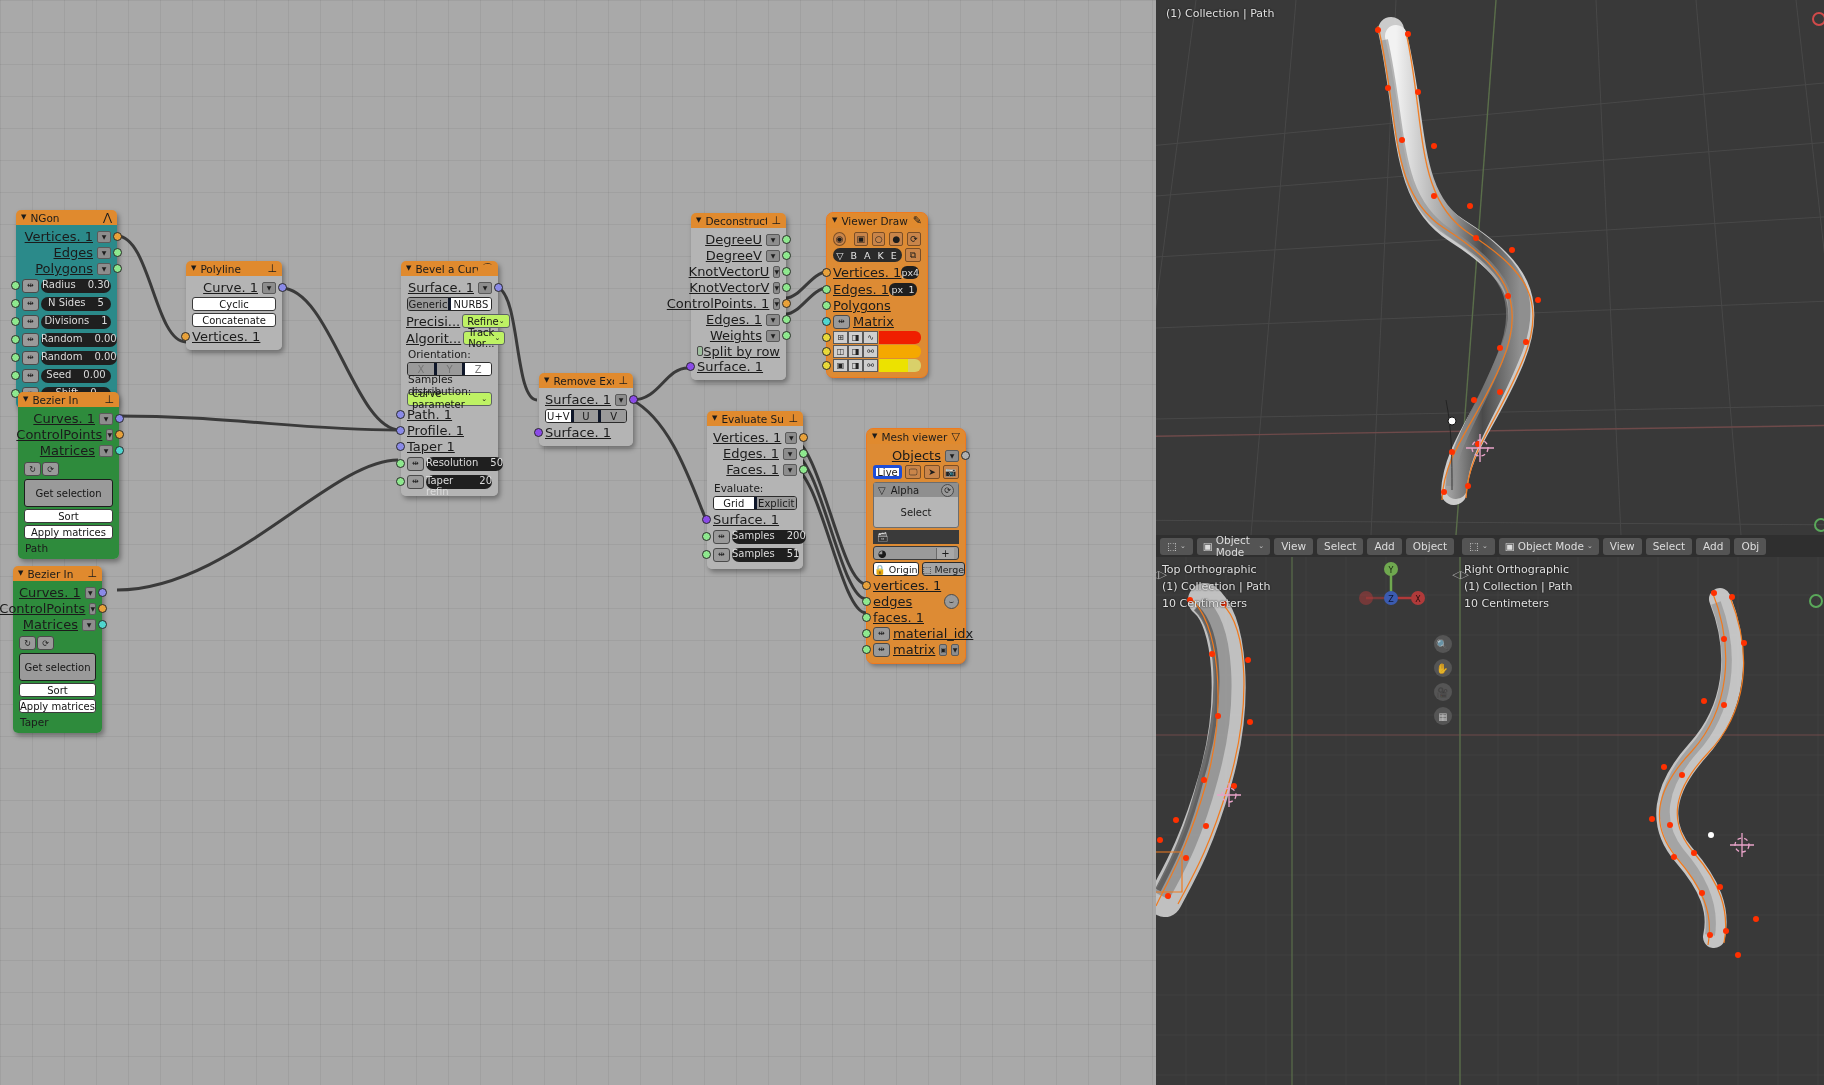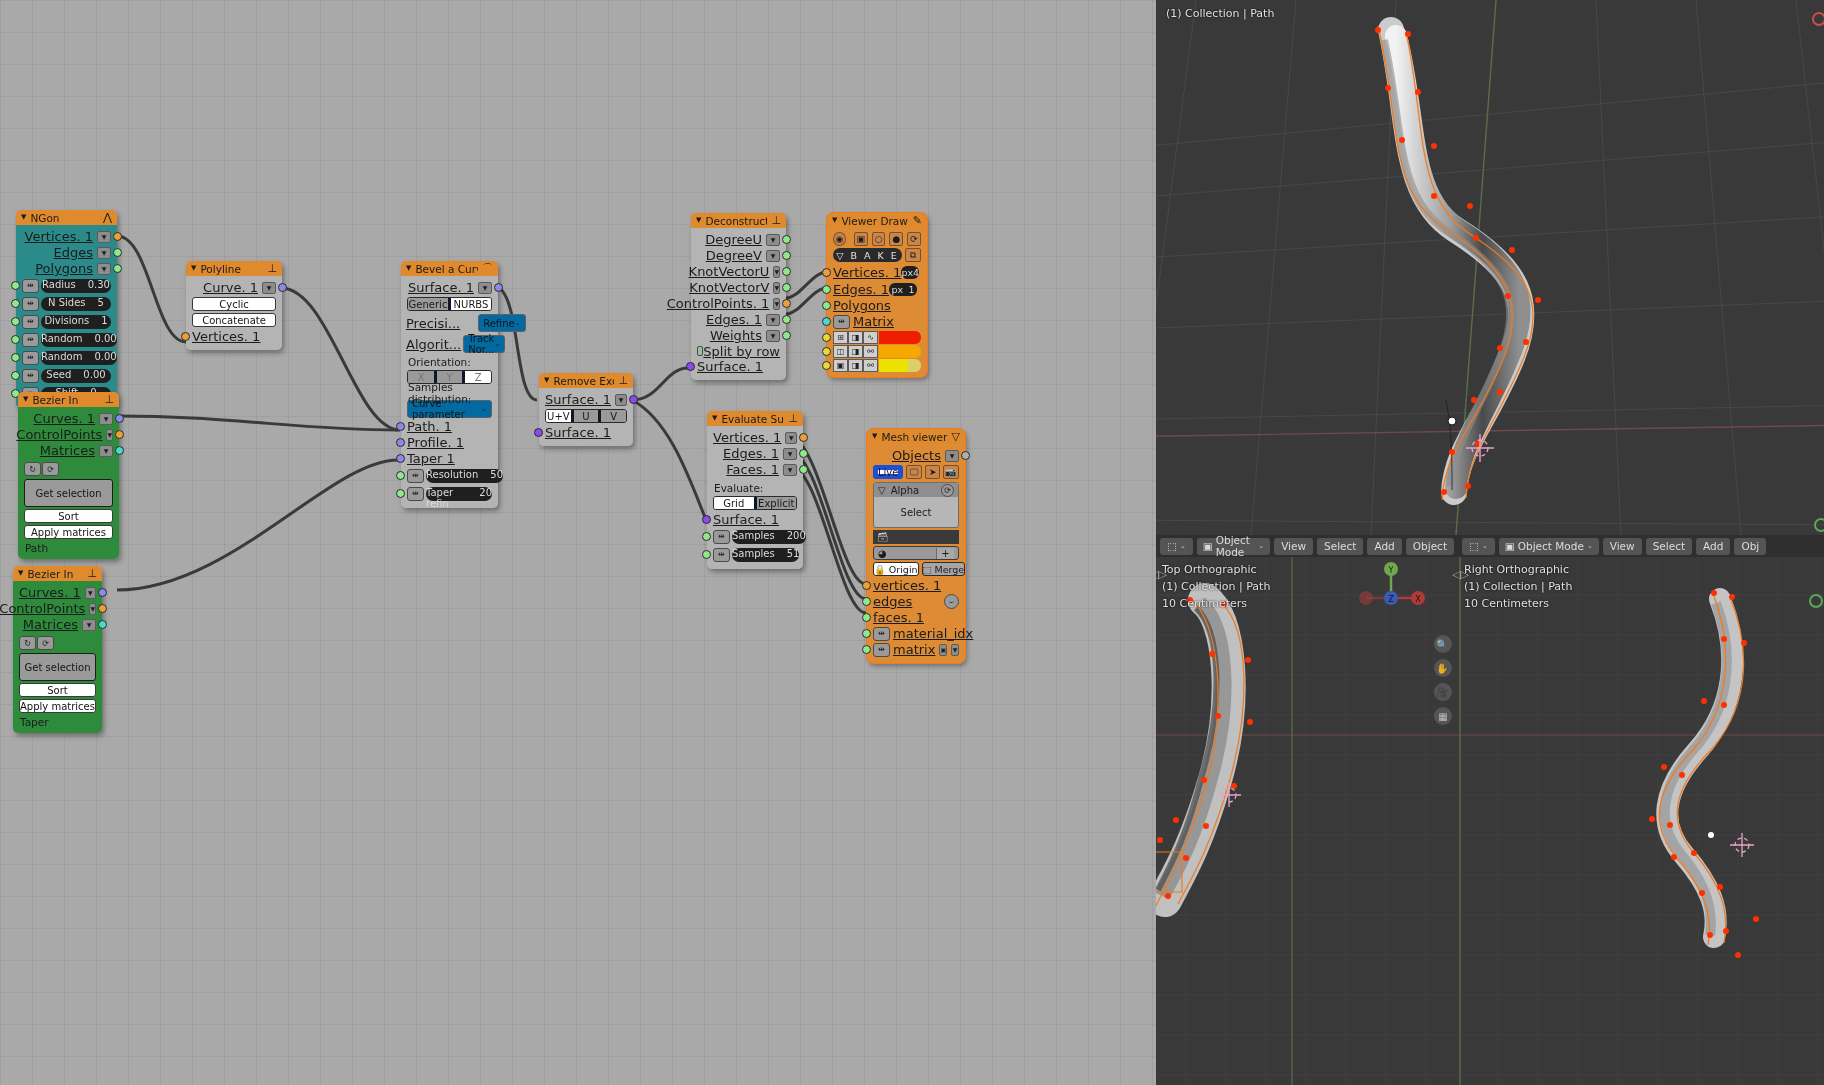--- a/index.html
+++ b/index.html
@@ -49,22 +49,22 @@
   .prop .pn{} .prop .pv{}
   .propwrap{display:flex;align-items:center;position:relative;margin:1px 0;}
   .dragicon{width:17px;height:14px;background:#9a9a9a;border:1px solid #4a4a4a;border-radius:3px;
      margin-left:6px;display:flex;align-items:center;justify-content:center;font-size:8px;color:#222;flex:none;}
   .propwrap .prop{flex:1;margin-left:2px;margin-right:6px;}
 
   .btnw{margin:2px 6px;height:14px;background:#fff;border:1px solid #3a3a3a;border-radius:3px;
      display:flex;align-items:center;justify-content:center;font-size:10px;color:#141414;}
   .btnd{margin:2px 6px;height:28px;background:#9a9a9a;border:1px solid #1d1d1d;border-radius:3px;
      display:flex;align-items:center;justify-content:center;font-size:10px;color:#141414;}
-  .dropdown{margin:1px 0;height:14px;background:#0369a1;border:1px solid #5d6166;border-radius:3px;
-     display:flex;align-items:center;padding:8px 4px;font-size:10px;color:#141414;}
+  .dropdown{margin:1px 0;height:14px;background:#bef264;border:1px solid #5d6166;border-radius:3px;
+     display:flex;align-items:center;padding:0 4px;font-size:10px;color:#141414;}
   .dropdown .cv{margin-left:auto;font-size:7px;}
   .seg{display:flex;margin:2px 6px;height:14px;border:1px solid #2b2b2b;border-radius:3px;overflow:hidden;}
   .seg > div{flex:1;display:flex;align-items:center;justify-content:center;font-size:10px;
      background:#9a9a9a;color:#1a1a1a;border-right:3px solid #0f172a;}
   .seg > div:last-child{border-right:none;}
   .seg > div.on{background:#fff;}
   .seg > div.dim{color:#767676;}
   .lblrow{padding:0 7px;font-size:10.5px;height:13px;display:flex;align-items:center;}
   .kv{display:flex;align-items:center;gap:0;padding:0 6px;height:14px;}
   .cb{width:10px;height:10px;background:#9fbf9f;border:1px solid #4a4a4a;border-radius:2px;}
@@ -79,21 +79,21 @@
         display:flex;align-items:center;justify-content:center;gap:5px;font-size:9.5px;letter-spacing:2px;}
   .pxfield{width:52px;height:13px;background:#1f1f1f;color:#ddd;border-radius:6px;
         display:flex;align-items:center;justify-content:space-around;font-size:9.5px;margin-left:auto;margin-right:4px;}
   .colorrow{display:flex;align-items:center;gap:0;padding:1px 6px;height:14px;}
   .colorrow .mi{width:15px;height:13px;background:#cfcfcf;border:1px solid #5a5a5a;
         display:flex;align-items:center;justify-content:center;font-size:8px;color:#222;}
   .swatch{flex:1;height:13px;border-radius:0 6px 6px 0;margin-left:1px;}
 
   
   .mv-live{display:flex;gap:3px;padding:1px 6px;align-items:center;}
-  .mv-live .live{flex:1;height:14px;background:#fff;border:5px solid #1d4ed8;border-radius:3px;
+  .mv-live .live{flex:1;height:14px;background:#fff;border:3px solid #1d4ed8;border-radius:3px;
         display:flex;align-items:center;justify-content:center;font-size:10px;}
   .mv-panel{margin:2px 6px;background:#b6b6b6;border:1px solid #6d6d6d;border-radius:3px;}
   .mv-panel .ph{height:14px;background:#8f8f8f;display:flex;align-items:center;gap:5px;padding:0 4px;font-size:10px;}
   .mv-panel .pb{height:30px;display:flex;align-items:center;justify-content:center;font-size:10px;}
   .mv-dark{margin:1px 6px;height:14px;background:#3a3a3a;display:flex;align-items:center;padding:0 4px;}
   .mv-plus{margin:2px 6px;height:14px;background:#9a9a9a;border:1px solid #3a3a3a;border-radius:3px;
         display:flex;align-items:center;padding:0 4px;font-size:10px;}
   .mv-plus .p{margin-left:auto;width:18px;text-align:center;background:#a8a8a8;border-left:1px solid #6a6a6a;}
   .mv-om{display:flex;gap:3px;margin:2px 6px;height:14px;}
   .mv-om > div{flex:1;border-radius:3px;border:1px solid #2b2b2b;display:flex;align-items:center;
@@ -254,21 +254,21 @@
     <div class="body grey">
       <div class="row out">
           <span class="lbl">Surface. 1</span>
           <span class="sockbox">▼</span>
           <span class="sock r s-blue"></span>
         </div>
       <div class="seg">
         <div>Generic</div>
         <div class="on">NURBS</div>
       </div>
-      <div style="display:flex;align-items:center;padding:0 5px;gap:18px;margin:1px 0;">
+      <div style="display:flex;align-items:center;padding:0 5px;gap:2px;margin:1px 0;">
         <span class="lbl">Precisi...</span>
         <span class="dropdown" style="flex:1;">
             <span>Refine</span>
             <span class="cv">⌄</span>
           </span>
       </div>
       <div style="display:flex;align-items:center;padding:0 5px;gap:2px;margin:1px 0;">
         <span class="lbl">Algorit...</span>
         <span class="dropdown" style="flex:1;">
             <span>Track Nor...</span>

